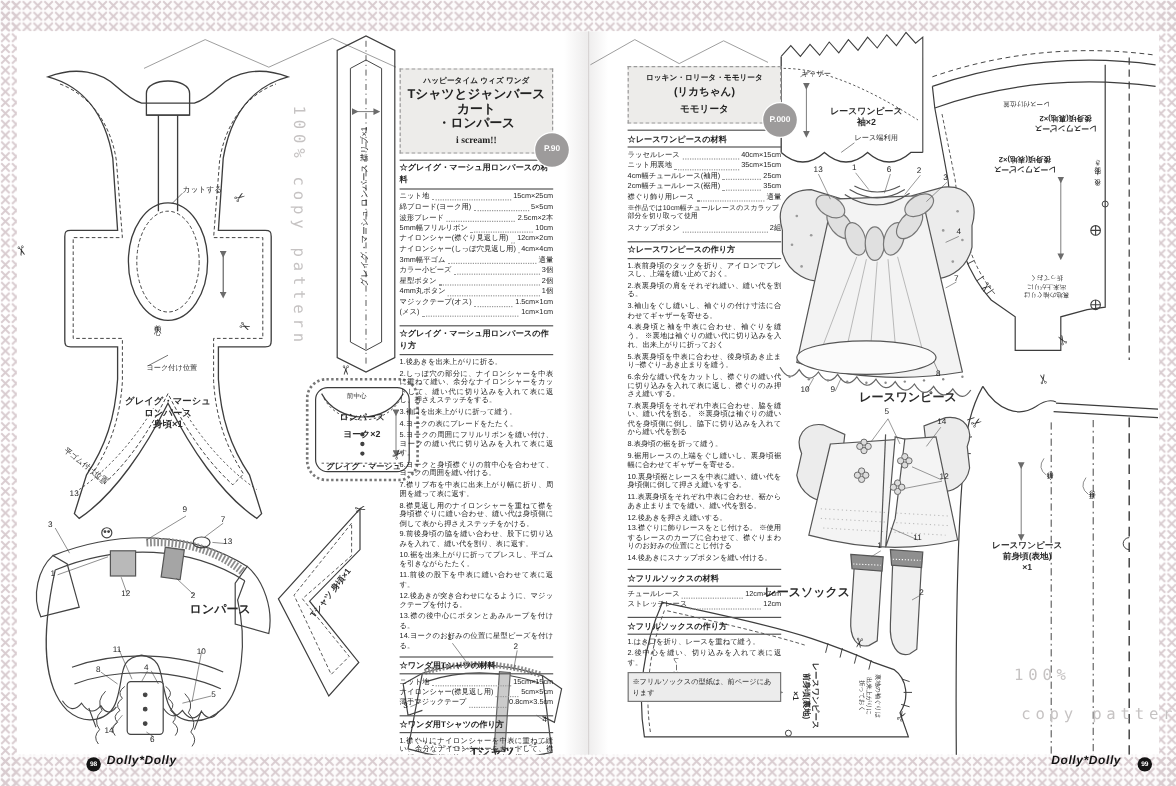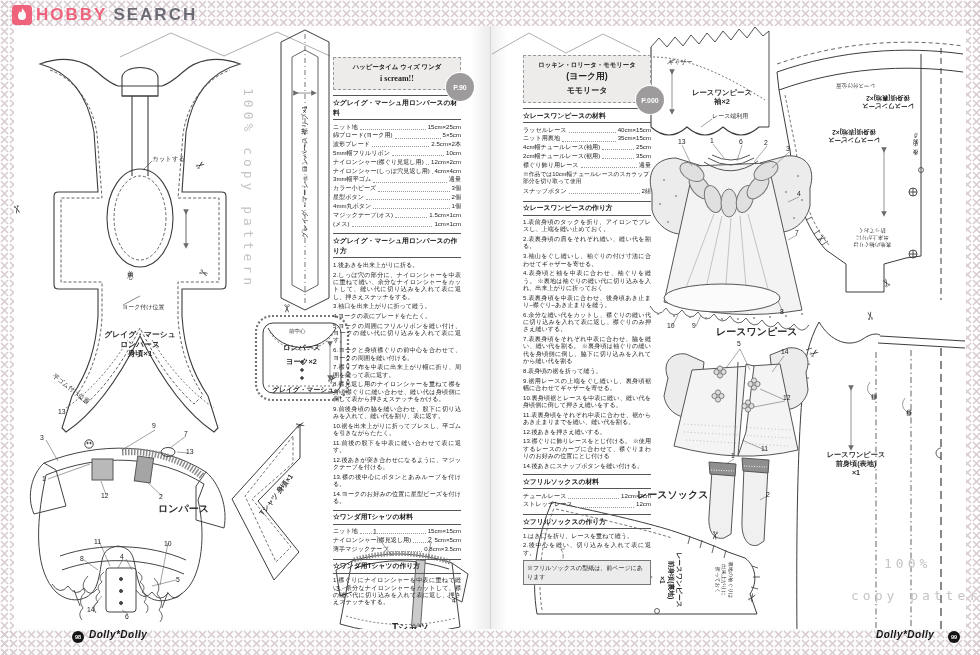--- a/index.html
+++ b/index.html
@@ -343,21 +343,21 @@
 ×1</div>
   <div class="lbl b ctr" style="left:670px;top:580px;width:70px;font-size:6.8px;transform:translate(-50%,-50%) rotate(90deg)">レースワンピース
 前身頃(裏地)
 ×1</div>
   <div class="lbl" style="left:566px;top:548px;font-size:5.4px;transform:rotate(90deg);transform-origin:left top">レース付位置</div>
   <div class="lbl ctr" style="left:724px;top:580px;width:40px;font-size:5.2px;transform:translate(-50%,-50%) rotate(90deg)">裏地の袖ぐりは
 出来上がりに
 折っておく</div>
   <div class="lbl b" style="left:716px;top:326px;font-size:10px">レースワンピース</div>
   <div class="lbl b" style="left:637px;top:489px;font-size:10px">レースソックス</div>
-  <div class="lbl copy" style="left:884px;top:556px">100%</div>
+  <div class="lbl copy" style="left:845px;top:556px">100%</div>
   <div class="lbl copy" style="left:851px;top:588px">copy pattern</div>
 
   <span class="co" style="left:678px;top:138px">13</span>
   <span class="co" style="left:710px;top:137px">1</span>
   <span class="co" style="left:739px;top:138px">6</span>
   <span class="co" style="left:764px;top:139px">2</span>
   <span class="co" style="left:786px;top:145px">3</span>
   <span class="co" style="left:797px;top:190px">4</span>
   <span class="co" style="left:795px;top:229px">7</span>
   <span class="co" style="left:780px;top:308px">8</span>
@@ -366,20 +366,21 @@
   <span class="co" style="left:737px;top:340px">5</span>
   <span class="co" style="left:781px;top:348px">14</span>
   <span class="co" style="left:783px;top:394px">12</span>
   <span class="co" style="left:761px;top:445px">11</span>
   <span class="co" style="left:731px;top:452px">1</span>
   <span class="co" style="left:766px;top:491px">2</span>
 
   <div class="col" style="left:333px;top:57px">
     <div class="hbox">
       <div class="hsub">ハッピータイム ウィズ ワンダ</div>
+      <div class="ht1"><span>Tシャツとジャンバースカート</span><br><span>・ロンパース</span></div>
       <div class="hcred">i scream!!</div>
       <div class="pbadge">P.90</div>
     </div>
     <div class="mhead">☆グレイグ・マーシュ用ロンパースの材料</div>
     <div>
 
     <div class="mrow">
           <span class="mn">ニット地</span>
           <span class="md"></span>
           <span class="mq">15cm×25cm</span>
@@ -480,21 +481,21 @@
     <div class="mhead">☆ワンダ用Tシャツの作り方</div>
     <div>
 
     <p class="step">1.襟ぐりにナイロンシャーを中表に重ねて縫い、余分なナイロンシャーをカットして、襟の縫い代に切り込みを入れて表に返し、押さえステッチをする。</p>
       </div>
   </div>
 
   <div class="col" style="left:523px;top:55px">
     <div class="hbox">
       <div class="hsub">ロッキン・ロリータ・モモリータ</div>
-      <div class="ht3">(ヨーク用)</div>
+      <div class="ht3">(リカちゃん)</div>
       <div class="hcred">モモリータ</div>
       <div class="pbadge">P.000</div>
     </div>
     <div class="mhead">☆レースワンピースの材料</div>
     <div>
 
     <div class="mrow">
           <span class="mn">ラッセルレース</span>
           <span class="md"></span>
           <span class="mq">40cm×15cm</span>
@@ -577,27 +578,19 @@
       </pattern>
     </defs>
     <rect x="0" y="0" width="980" height="26" fill="#fdfcfc"></rect>
       <rect x="0" y="0" width="980" height="26" fill="url(#xs)"></rect>
     <rect x="0" y="629" width="980" height="26" fill="#fdfcfc"></rect>
       <rect x="0" y="629" width="980" height="26" fill="url(#xs)"></rect>
     <rect x="0" y="0" width="14" height="655" fill="url(#xs)"></rect>
     <rect x="966" y="0" width="14" height="655" fill="url(#xs)"></rect>
   </svg>
 
-  <div id="wm">
-    <svg width="20" height="20" viewBox="0 0 20 20" style="position:static">
-      <rect x="0" y="0" width="20" height="20" rx="4" fill="#ef5570"></rect>
-      <path d="M10,3 C12,6 14,7 14,11 A4,4 0 0 1 6,11 C6,9 7,8 8,6 C8.5,8 10,8.5 10,3 Z" fill="#fff"></path>
-    </svg>
-    <span class="hb">HOBBY</span>
-    <span class="sr">SEARCH</span>
-  </div>
 
   <div class="fbadge" style="left:72px;top:631px">98</div>
   <div class="flogo" style="left:89px;top:629px">Dolly*Dolly</div>
   <div class="flogo" style="left:876px;top:629px">Dolly*Dolly</div>
   <div class="fbadge" style="left:948px;top:631px">99</div>
 
 </div>
 
 </body></html>

